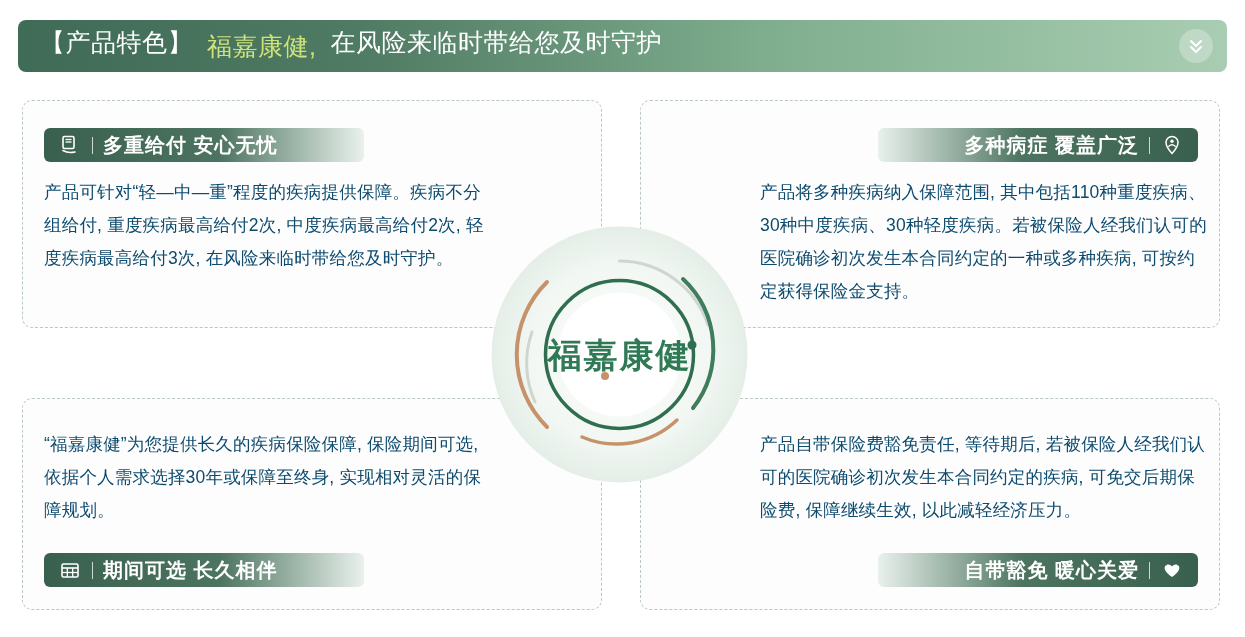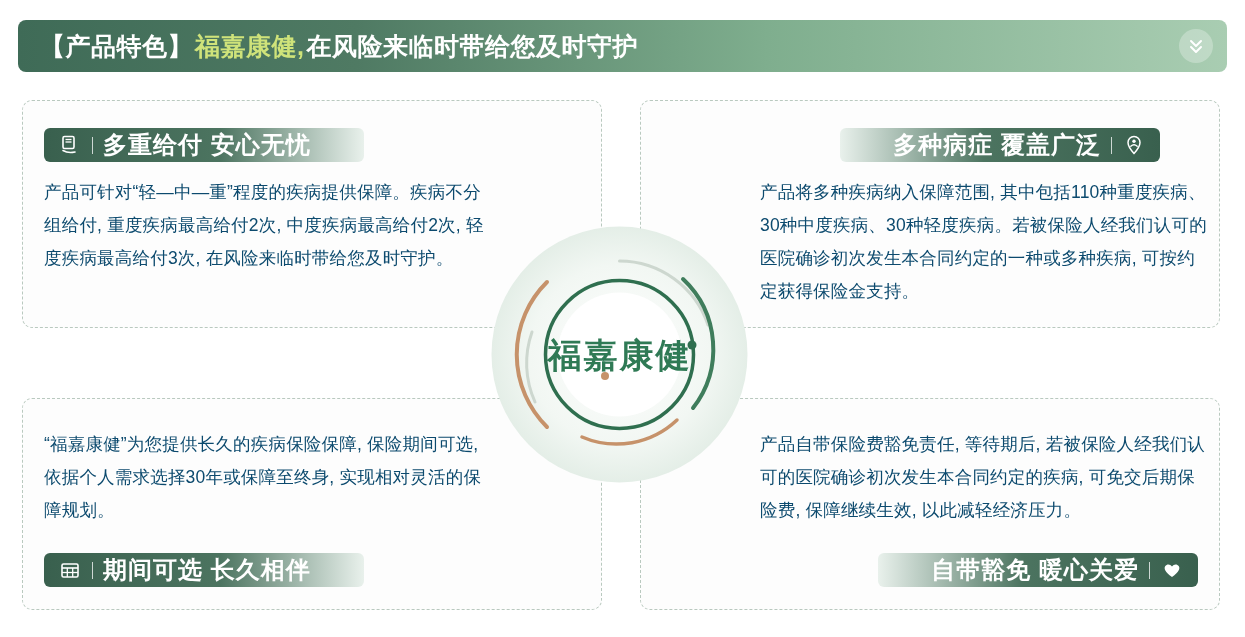--- a/index.html
+++ b/index.html
@@ -27,30 +27,31 @@
     height: 52px;
     border-radius: 8px;
     background: linear-gradient(90deg, #3f6b57 0%, #4f7a63 28%, #7fae8e 62%, #a9cdb2 100%);
     display: flex;
     align-items: center;
     box-sizing: border-box;
     padding: 0 14px 0 22px;
   }
   .header-title {
     font-size: 25px;
-    font-weight: bold;
+    font-weight: normal;
     color: #ffffff;
     letter-spacing: 0.5px;
     white-space: nowrap;
     display: flex;
-    align-items: center;
+    align-items: flex-start;
+    gap: 12px;
   }
   .header-title .hl {
     color: #cfe37a;
-    margin: 16px 2px;
+    margin: 4px 2px;
   }
   .header-chevron {
     margin-left: auto;
     width: 34px;
     height: 34px;
     border-radius: 50%;
     background: rgba(255,255,255,0.28);
     display: flex;
     align-items: center;
     justify-content: center;
@@ -85,21 +86,21 @@
   
   .ribbon {
     position: absolute;
     height: 34px;
     border-radius: 6px;
     display: flex;
     align-items: center;
     padding: 0 14px;
     box-sizing: border-box;
     color: #ffffff;
-    font-size: 24px;
+    font-size: 20px;
     font-weight: bold;
     letter-spacing: 1px;
     white-space: nowrap;
   }
   .ribbon.left {
     background: linear-gradient(90deg, #39604e 0%, #4c7460 55%, #e9f1ec 100%);
   }
   .ribbon.right {
     background: linear-gradient(270deg, #39604e 0%, #4c7460 55%, #e9f1ec 100%);
     justify-content: flex-end;
@@ -113,21 +114,21 @@
   }
   .ribbon-icon {
     width: 24px;
     height: 24px;
     display: flex;
     align-items: center;
     justify-content: center;
     flex: 0 0 auto;
   }
   .ribbon.r1 { left: 44px;  top: 128px; width: 320px; }
-  .ribbon.r2 { left: 840px; top: 128px; width: 320px; }
+  .ribbon.r2 { left: 878px; top: 128px; width: 320px; }
   .ribbon.r3 { left: 44px;  top: 553px; width: 320px; align-items: center; }
   .ribbon.r4 { left: 878px; top: 553px; width: 320px; }
 
   
   .emblem {
     position: absolute;
     left: 487px;
     top: 222px;
     width: 265px;
     height: 265px;

